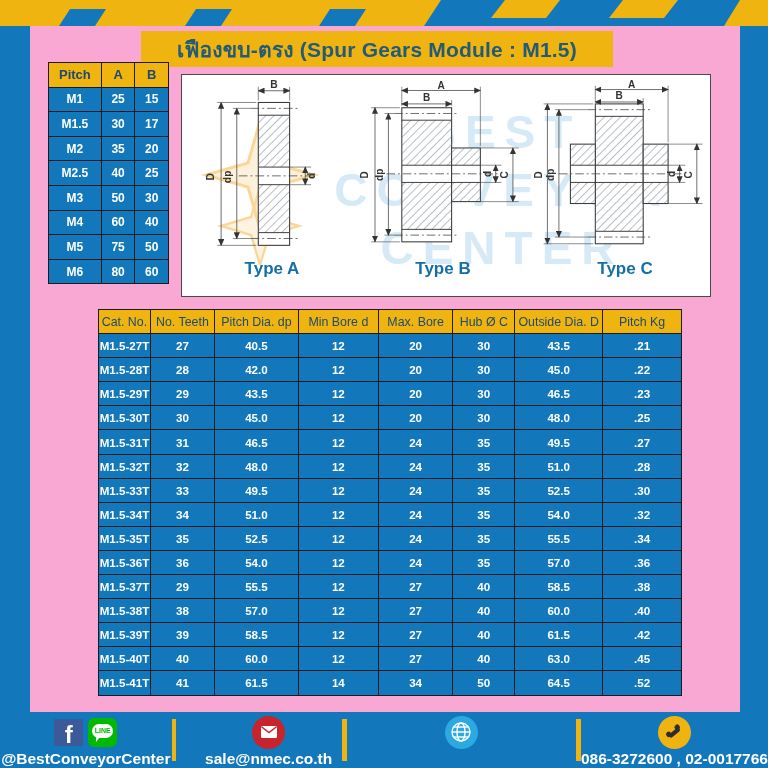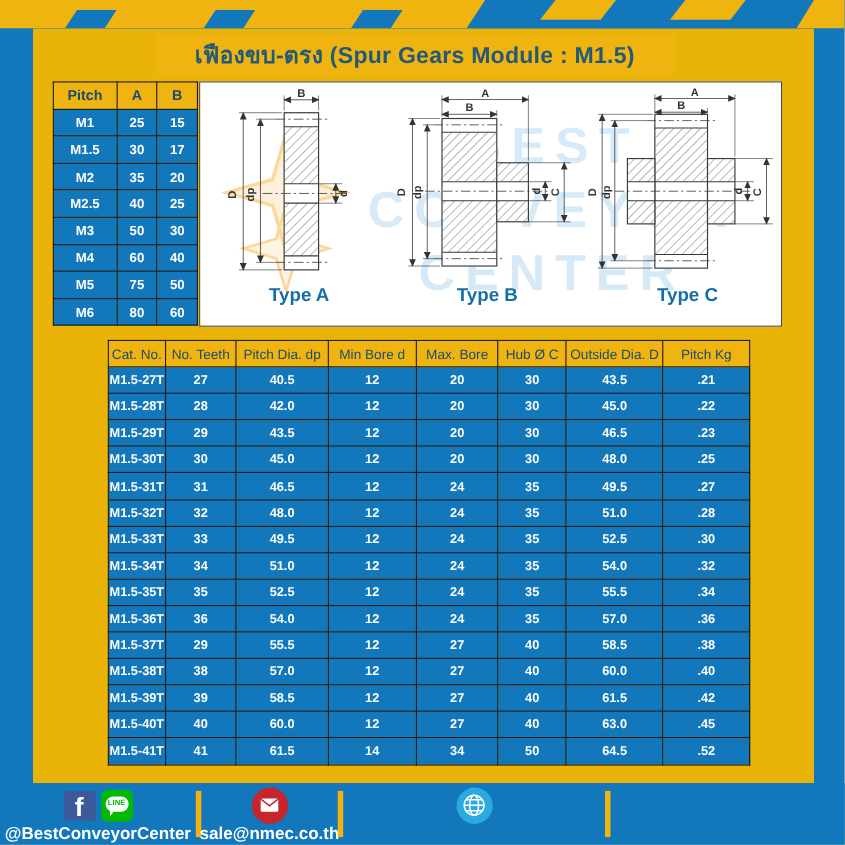--- a/index.html
+++ b/index.html
@@ -4,29 +4,29 @@
 <style>
   * { margin:0; padding:0; box-sizing:border-box; }
   html,body { width:768px; height:768px; overflow:hidden; }
   body { font-family:"Liberation Sans", sans-serif; }
   #page { position:relative; width:768px; height:768px; background:#1278bb; }
 
   
   #hazard { position:absolute; top:0; left:0; }
 
   
-  #sheet { position:absolute; left:30px; right:28px; top:26px; bottom:56px; background:#eab308; }
+  #sheet { position:absolute; left:30px; right:28px; top:26px; bottom:56px; background:#f9a8d4; }
 
   
   .title-box { position:absolute; left:111px; top:5px; width:472px; height:36px;
     background:#f0b411; display:flex; align-items:center; justify-content:center; }
   .title-box h1 { font-size:21px; font-weight:bold; color:#235a77; letter-spacing:.2px; }
 
   
-  .pitch-table { position:absolute; left:18px; top:48px; width:132px; border-collapse:collapse; table-layout:fixed; }
+  .pitch-table { position:absolute; left:18px; top:36px; width:121px; border-collapse:collapse; table-layout:fixed; }
   .pitch-table th, .pitch-table td { border:1.8px solid #1b1b1b; height:24.6px; text-align:center; vertical-align:middle; }
   .pitch-table th { background:#f0b411; color:#1d4a6e; font-size:13px; font-weight:bold; }
   .pitch-table td { background:#1278bb; color:#ffffff; font-size:12px; font-weight:bold; }
 
   
   .drawings { position:absolute; left:151px; top:48px; width:530px; height:223px;
     background:#ffffff; border:1.5px solid #4a4a4a; overflow:hidden; }
   .wm { position:absolute; inset:0; z-index:0; pointer-events:none; }
   .wm-text { position:absolute; left:120px; top:28px; width:400px; text-align:center;
     font-weight:bold; font-size:46px; line-height:58px; letter-spacing:9px;
@@ -49,21 +49,21 @@
   .main-table th { background:#f0b411; color:#1d4a6e; font-size:12.4px; font-weight:normal; padding:0 1px; }
   .main-table td { background:#1278bb; color:#ffffff; font-size:11.6px; font-weight:bold; }
 
   
   #footer { position:absolute; left:0; bottom:0; width:768px; height:56px; background:#1278bb;
     display:flex; align-items:stretch; }
   .f-sec { display:flex; flex-direction:column; align-items:center; justify-content:flex-start; padding-top:4px; }
   .f-sec .icons { display:flex; gap:5px; align-items:center; height:32px; }
   .f-text { color:#ffffff; font-weight:bold; font-size:15.5px; margin-top:2px; white-space:nowrap; }
   .f-div { width:5px; height:42px; background:#f0b411; align-self:center; }
-  .sec1 { width:178px; } .sec2 { width:124px; } .sec3 { width:238px;gap:40px; } .sec4 { flex:1; }
+  .sec1 { width:178px; } .sec2 { width:152px;margin-left:19px; } .sec3 { width:238px;gap:40px; } .sec4 { flex:1; }
   .fb { width:29px; height:27px; background:#3c5a99; color:#fff; display:flex; align-items:flex-end;
     justify-content:center; font-size:24px; font-weight:bold; line-height:22px; }
   .line-icon { position:relative; width:29px; height:29px; background:#00b900; border-radius:6px; }
   .line-bubble { position:absolute; left:4px; top:6px; width:21px; height:14px; background:#fff;
     border-radius:7px; color:#00b900; font-size:7px; font-weight:bold; text-align:center; line-height:14px; }
   .line-tail { position:absolute; left:8px; top:19px; width:0; height:0;
     border-left:4px solid #fff; border-bottom:5px solid transparent; }
   .circle-icon { width:33px; height:33px; border-radius:50%; display:flex; align-items:center; justify-content:center; }
   .mail-c { background:#c8242b; } .globe-c { background:#2ba9e0; } .phone-c { background:#f0b411; }
 </style>
@@ -527,14 +527,28 @@
               <ellipse cx="12" cy="12" rx="4" ry="9"></ellipse>
             <line x1="3" y1="12" x2="21" y2="12"></line>
               <line x1="4.5" y1="7" x2="19.5" y2="7"></line>
               <line x1="4.5" y1="17" x2="19.5" y2="17"></line>
           </svg>
         </div>
       </div>
       <div class="f-text">www.BestConveyorCenter.com</div>
     </div>
     <div class="f-div"></div>
+    <div class="f-sec sec4">
+      <div class="icons">
+        <div class="circle-icon phone-c">
+          <svg width="22" height="22" viewBox="0 0 34 34">
+            <g transform="rotate(-40 17 17)" fill="#2e2e2e">
+              <rect x="7" y="15" width="20" height="6.5" rx="3.2"></rect>
+              <rect x="4.5" y="10.5" width="8" height="8" rx="3.5"></rect>
+              <rect x="21.5" y="10.5" width="8" height="8" rx="3.5"></rect>
+            </g>
+          </svg>
+        </div>
+      </div>
+      <div class="f-text">086-3272600 , 02-0017766</div>
+    </div>
   </div>
 </div>
 
 </body></html>

